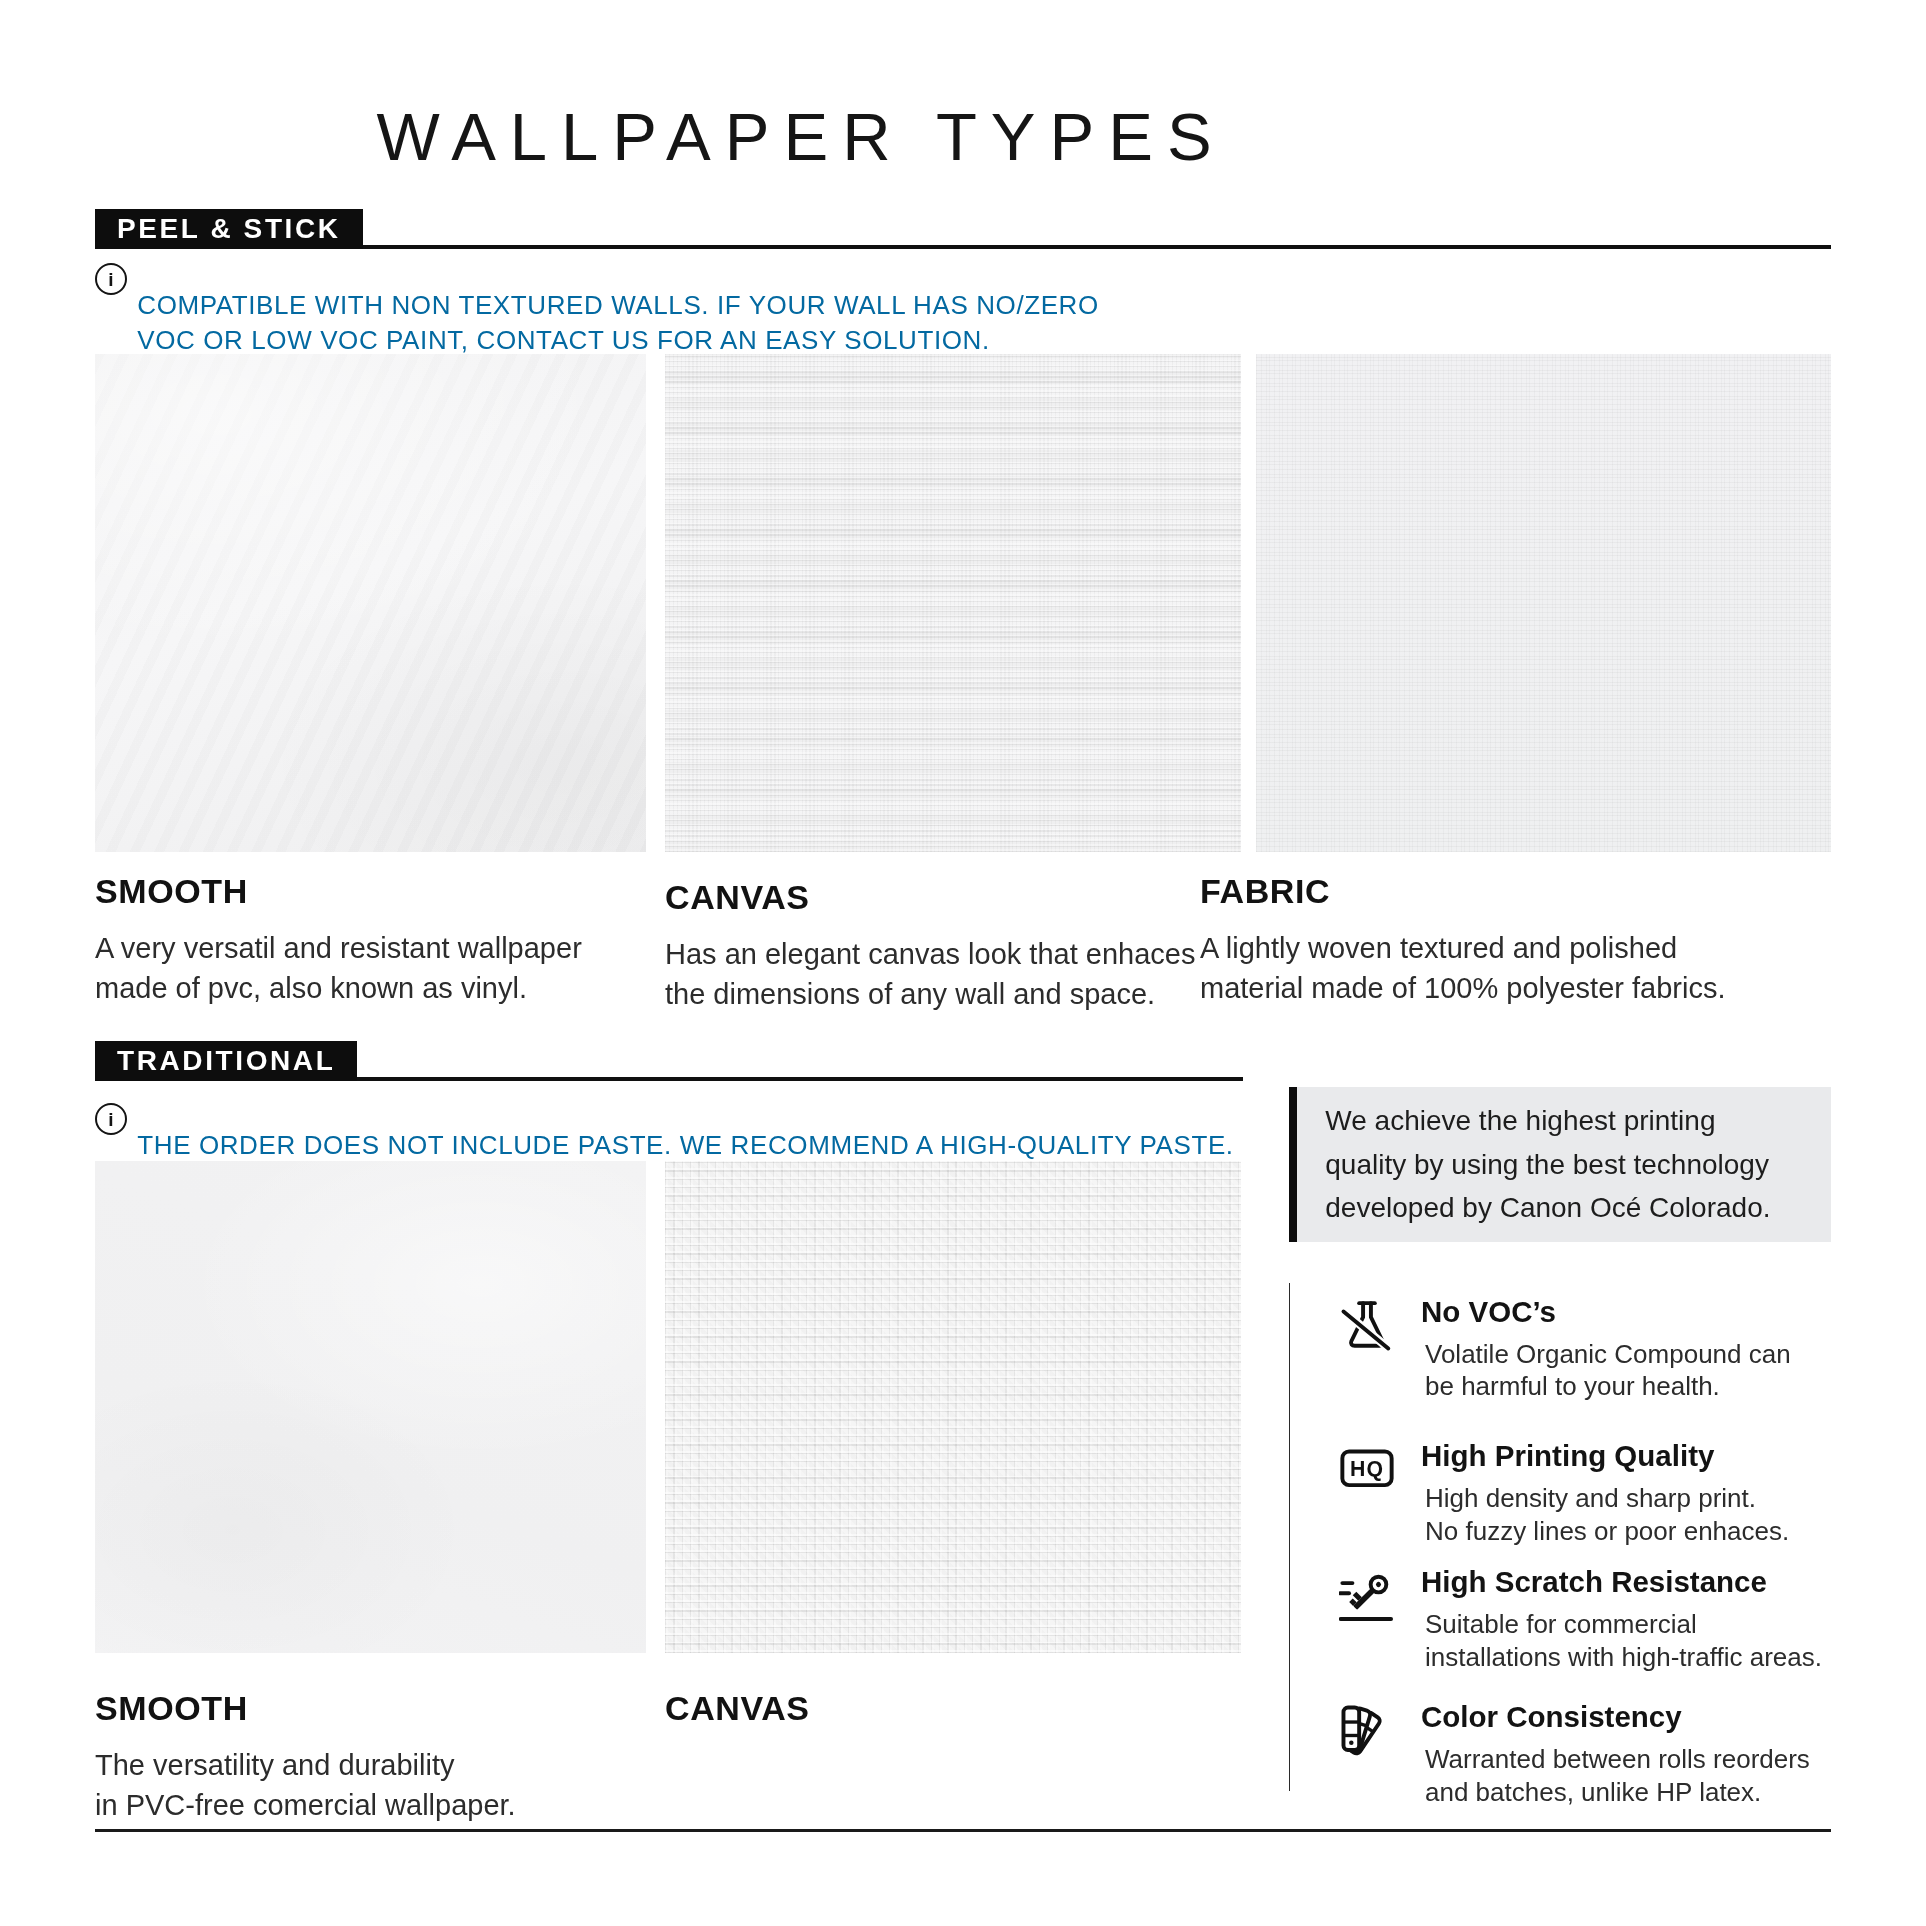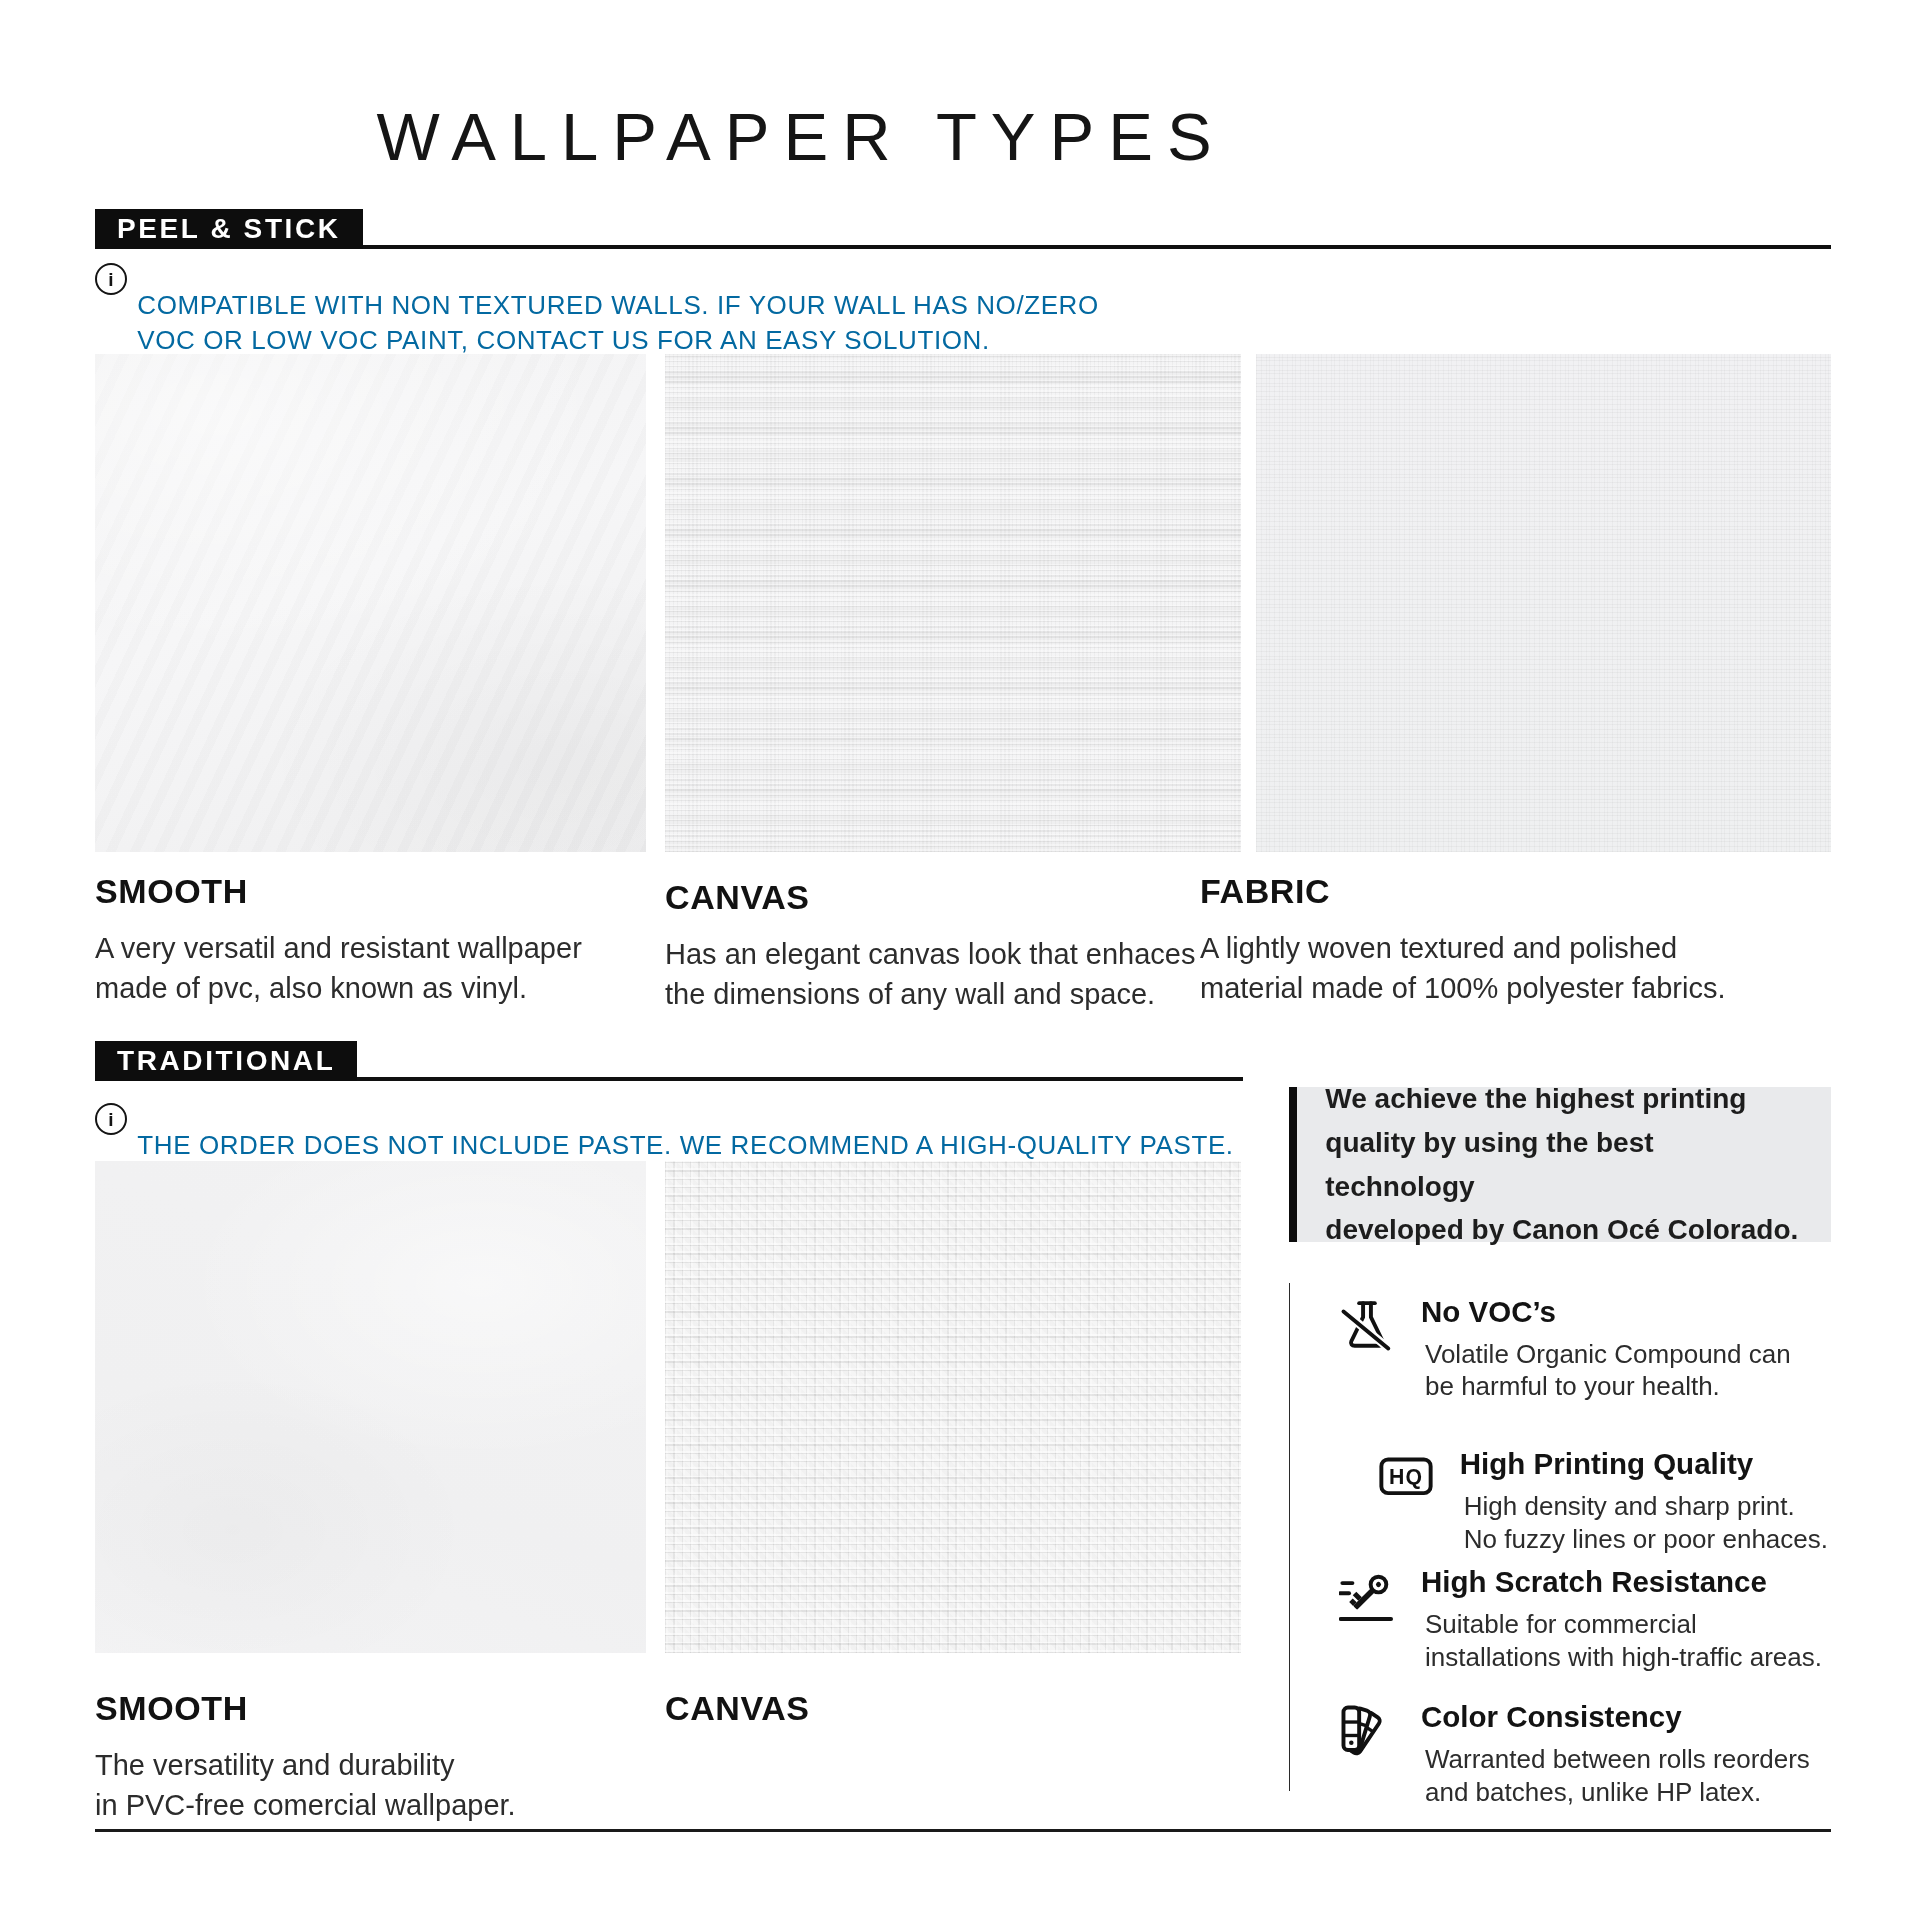--- a/index.html
+++ b/index.html
@@ -74,26 +74,26 @@
   #cap-fabric  {left:1200px;top:872px;width:578px;}
   #cap-smooth-b{left:95px;top:1689px;width:552px;}
   #cap-canvas-b{left:665px;top:1689px;width:578px;}
   .type-name{font-size:34px;font-weight:600;letter-spacing:0.6px;color:#121212;margin:0 0 16.7px 0;}
   .type-desc{font-size:29px;line-height:1.4;color:#2c2c2c;margin:0;white-space:pre-line;}
 
   
   .quality-box{position:absolute;left:1289px;top:1087px;width:542px;height:155px;display:flex;}
   .quality-accent{flex:0 0 8.3px;background:#0d0d0d;}
   .quality-body{flex:1;background:#e9eaec;display:flex;align-items:center;}
-  .quality-text{margin:0;padding:18px 28px;font-size:28px;line-height:1.56;color:#1d1d1d;white-space:pre-line;font-weight:bold;}
+  .quality-text{margin:0;padding:18px 28px;font-size:28px;line-height:1.56;color:#1d1d1d;white-space:pre-line;}
 
   
   .features{position:absolute;left:1289px;top:1283px;width:542px;height:508px;border-left:1.9px solid #2a2a2a;}
   .feature-row{position:absolute;left:49px;right:0;display:flex;align-items:flex-start;gap:26px;}
-  #feat-0{top:11.6px;} #feat-1{top:164px;justify-content:flex-end;} #feat-2{top:282px;} #feat-3{top:417px;}
+  #feat-0{top:11.6px;} #feat-1{top:156px;} #feat-2{top:282px;} #feat-3{top:417px;}
   .feature-icon{flex:0 0 56px;width:56px;height:56px;margin-top:2.6px;}
   .feature-icon svg{width:56px;height:56px;display:block;}
   .feature-title{font-size:29.5px;font-weight:600;color:#131313;margin:0 0 9px 0;}
   .feature-desc{font-size:26px;line-height:1.26;color:#2c2c2c;margin:4px;white-space:pre-line;}
 
   
   .bottom-rule{position:absolute;left:95px;top:1829px;width:1736px;height:3.2px;background:#1a1a1a;}
 
   .ic{stroke:#111;stroke-width:7;fill:none;stroke-linecap:round;stroke-linejoin:round;}
   .ic-fill{fill:#111;stroke:none;}

